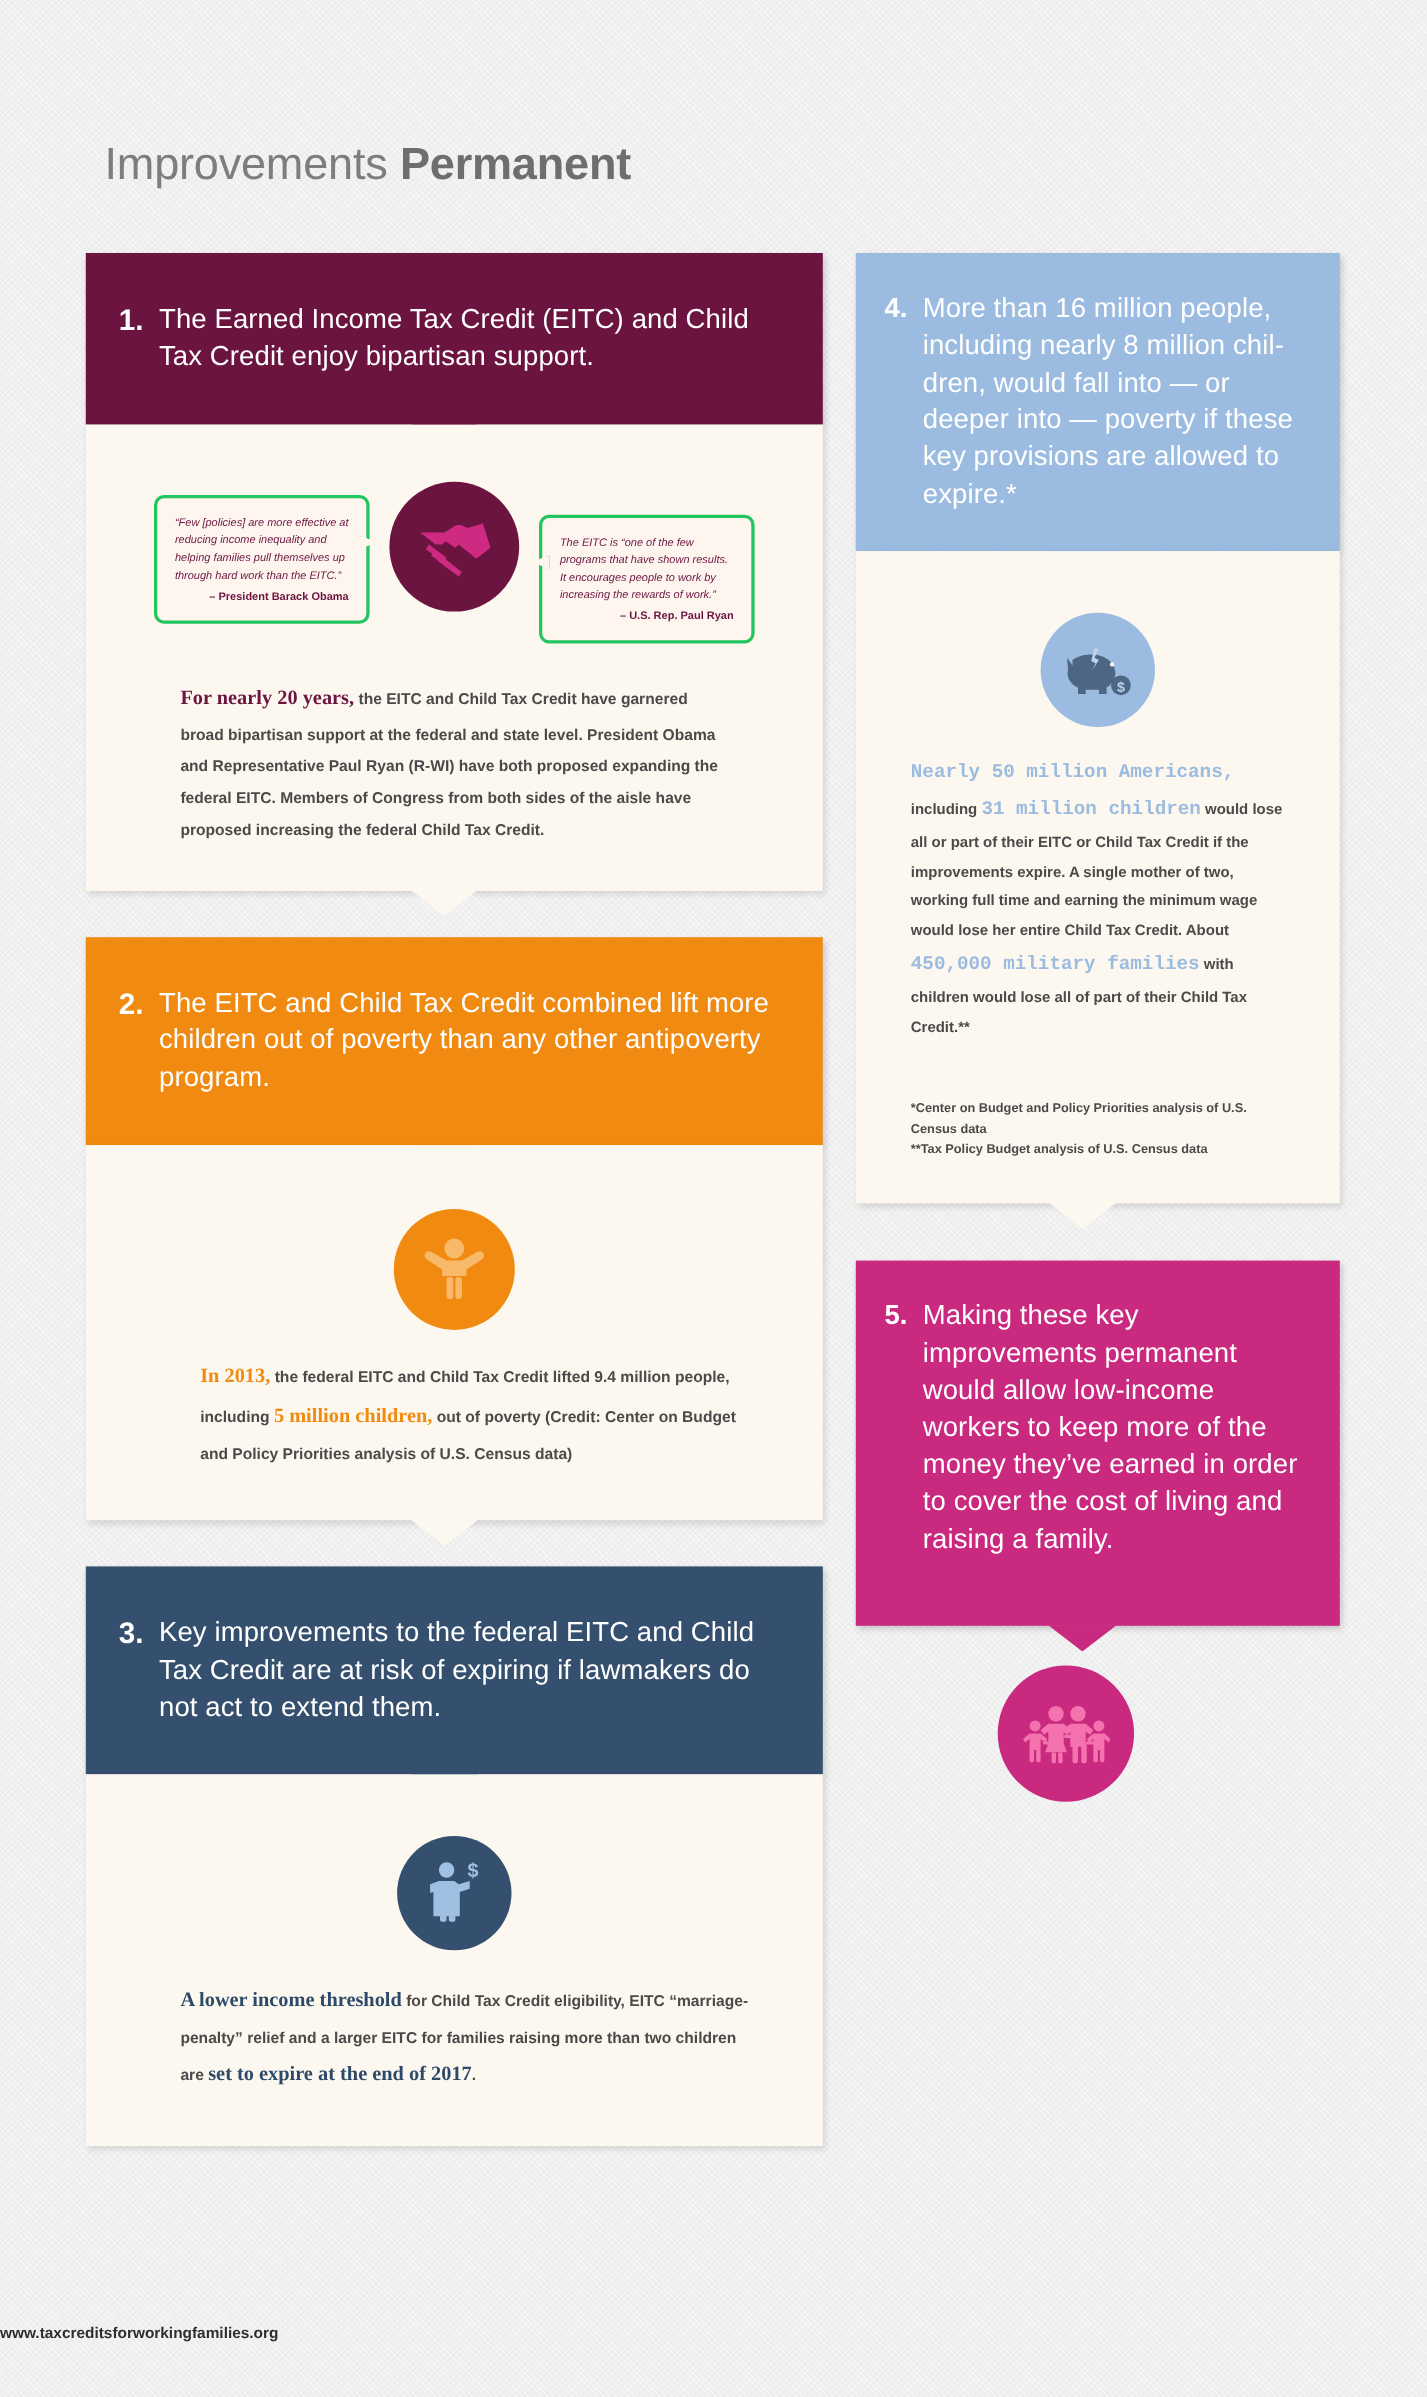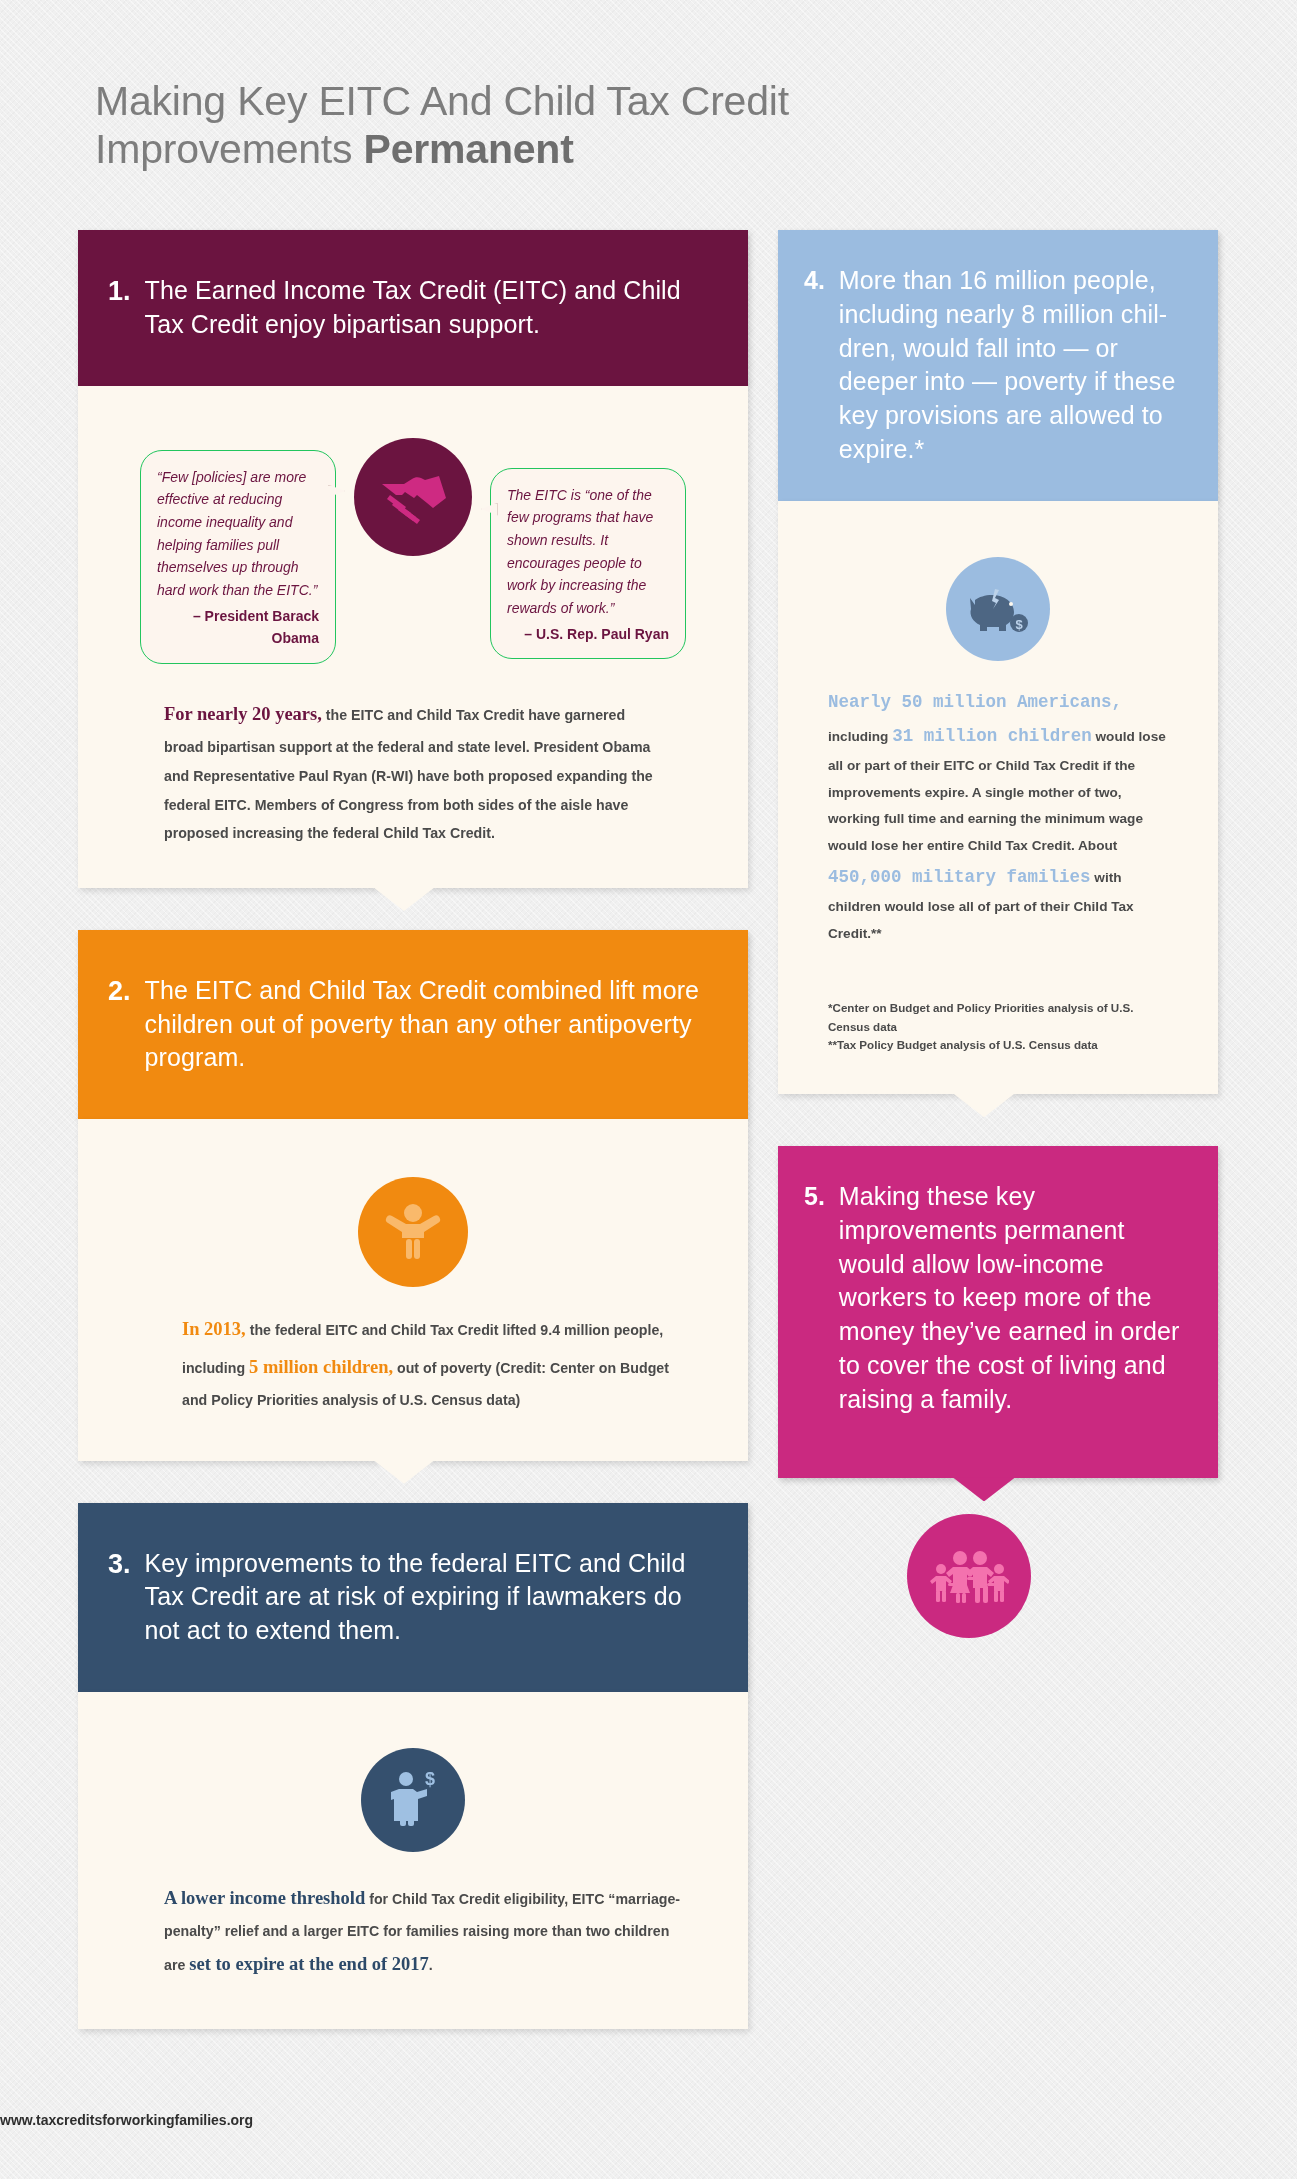--- a/index.html
+++ b/index.html
@@ -67,23 +67,23 @@
   .c3 { background:#35506e; } .t3 { color:#2d4a69; }
   .c4 { background:#9bbce0; } .t4 { color:#9bbce0; }
   .c5 { background:#ca2980; }
 
   
   .quote-row {
     display:flex; align-items:flex-start; justify-content:center;
     padding:42px 26px 8px 26px; gap:0;
   }
   .quote {
-    background:#fdf5ee; border:1px solid #22c55e; border-radius:22px;
+    background:#fdf5ee; border:3px solid #22c55e; border-radius:9px;
     padding:15px 16px 13px 16px; width:196px; position:relative;
-    font-size:14px; line-height:1.62; color:#6b1440; font-style:italic;
+    font-size:10px; line-height:1.62; color:#6b1440; font-style:italic;
   }
   .quote .attr { font-style:normal; font-weight:700; display:block; text-align:right; margin-top:3px; }
   .quote.left  { margin-top:22px; }
   .quote.right { margin-top:40px; }
   .quote .tail {
     position:absolute; top:34px; width:17px; height:13px;
     background:#fdf5ee; border:1px solid #e4d4cd;
   }
   .quote.left .tail  { right:-10px; border-left:none; border-bottom:none;
                        clip-path:polygon(0 0, 100% 50%, 0 100%); }
@@ -121,21 +121,21 @@
   
   .footer {
     position:absolute; left:0; top:2112px; width:100%; 
     font-size:14px; font-weight:700; color:#2e2e2e;
   }
 </style>
 </head>
 <body>
 
 <div class="title">
-  <span>Making Key EITC And Child Tax Credit</span><br>
+  <br>
   <span>Improvements </span><b>Permanent</b>
 </div>
 
 <div class="col-left">
 
   <div class="card">
     <div class="hdr c1 wide">
       <span class="num">1.</span>
       <span class="txt">The Earned Income Tax Credit (EITC) and Child Tax Credit enjoy bipartisan support.</span>
       <div class="notch c1 l"></div>

